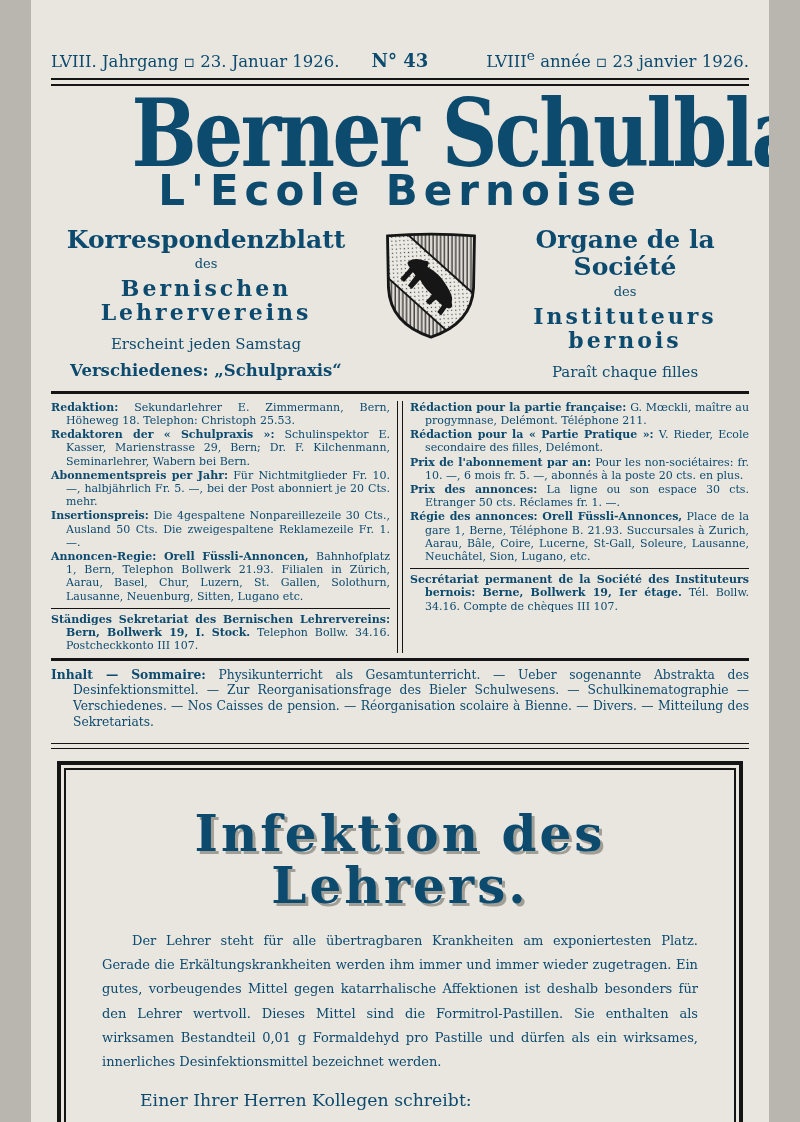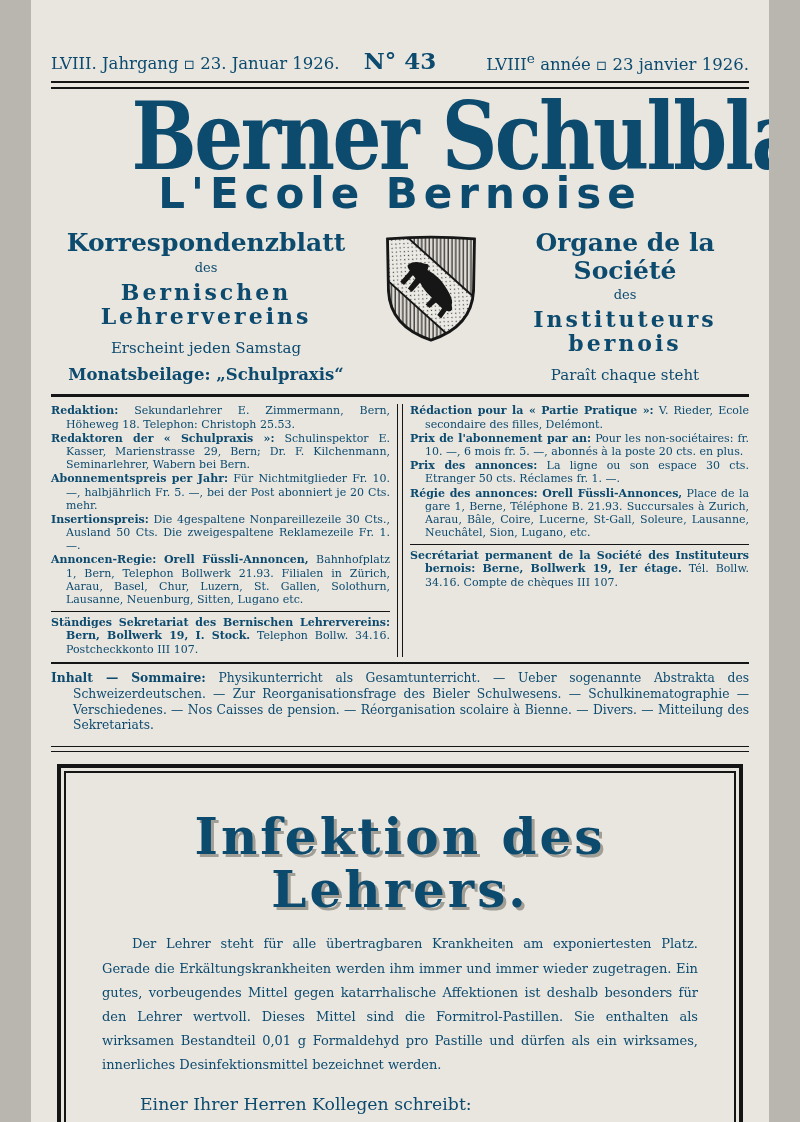--- a/index.html
+++ b/index.html
@@ -4,21 +4,21 @@
 <style>
   html,body{margin:0;padding:0;background:#b9b6b0;}
   .page{
     width:738px;height:1122px;background:#e9e6e0;margin:0 auto;
     font-family:"DejaVu Serif","Liberation Serif",serif;color:#0c4a6e;
     position:relative;overflow:hidden;box-sizing:border-box;padding:17px 20px;
   }
   
   .masthead{display:flex;justify-content:space-between;align-items:baseline;padding-top:30px;font-size:16.5px;}
   .masthead .mh-left{width:42%;}
-  .masthead .mh-center{width:16%;text-align:center;font-weight:bold;font-size:23px;}
+  .masthead .mh-center{width:16%;text-align:center;font-weight:bold;font-size:18px;}
   .masthead .mh-right{width:42%;text-align:right;}
   .rule-double-top{margin-top:7px;height:4px;border-top:2px solid #151515;border-bottom:2px solid #151515;}
   
   .title-de{text-align:center;margin-top:0;line-height:1;}
   .title-de span{display:inline-block;font-size:94px;font-weight:bold;letter-spacing:-3px;transform:scaleX(0.82);transform-origin:center;white-space:nowrap;}
   .title-fr{text-align:center;margin-top:-10px;font-family:"DejaVu Sans","Liberation Sans",sans-serif;font-weight:bold;font-size:42px;letter-spacing:6px;line-height:1;}
   
   .band{display:flex;margin-top:12px;align-items:flex-start;}
   .panel{text-align:center;padding-top:2px;}
   .panel-left{width:310px;}
@@ -65,21 +65,21 @@
 
   <div class="title-de"><span>Berner Schulblatt</span></div>
   <div class="title-fr">L'Ecole Bernoise</div>
 
   <div class="band">
     <div class="panel panel-left">
       <div class="p-title">Korrespondenzblatt</div>
       <div class="p-des">des</div>
       <div class="p-org">Bernischen Lehrervereins</div>
       <div class="p-sched">Erscheint jeden Samstag</div>
-      <div class="p-supp">Monatsbeilage: „Schulpraxis“</div>
+      <div class="p-supp">Verschiedenes: „Schulpraxis“</div>
     </div>
     <div class="emblem-wrap">
       <svg width="104" height="118" viewBox="0 0 110 122">
         <defs>
           <clipPath id="shieldClip">
               <path d="M9,7 Q55,3 101,7 L100,62 Q98,100 55,114 Q12,100 10,62 Z"></path>
             </clipPath>
           <pattern id="hatch" width="4" height="4" patternUnits="userSpaceOnUse">
             <rect width="4" height="4" fill="#dedbd4"></rect>
             <line x1="1.2" y1="0" x2="1.2" y2="4" stroke="#2a2a2a" stroke-width="1.3"></line>
@@ -99,50 +99,51 @@
             </g>
           </g>
         </g>
         <path d="M9,7 Q55,3 101,7 L100,62 Q98,100 55,114 Q12,100 10,62 Z" fill="none" stroke="#161616" stroke-width="3"></path>
       </svg>
     </div>
     <div class="panel panel-right">
       <div class="p-title">Organe de la Société</div>
       <div class="p-des">des</div>
       <div class="p-org">Instituteurs bernois</div>
-      <div class="p-sched">Paraît chaque steht</div>
+      <div class="p-sched">Paraît chaque filles</div>
     </div>
   </div>
 
   <div class="rule-thick"></div>
 
   <div class="imprint">
     <div class="imp-col">
       <p class="imp"><span class="lbl">Redaktion:</span> <span>Sekundarlehrer E. Zimmermann, Bern, Höheweg 18. Telephon: Christoph 25.53.</span></p>
       <p class="imp"><span class="lbl">Redaktoren der « Schulpraxis »:</span> <span>Schulinspektor E. Kasser, Marienstrasse 29, Bern; Dr. F. Kilchenmann, Seminarlehrer, Wabern bei Bern.</span></p>
       <p class="imp"><span class="lbl">Abonnementspreis per Jahr:</span> <span>Für Nichtmitglieder Fr. 10. —, halbjährlich Fr. 5. —, bei der Post abonniert je 20 Cts. mehr.</span></p>
       <p class="imp"><span class="lbl">Insertionspreis:</span> <span>Die 4gespaltene Nonpareillezeile 30 Cts., Ausland 50 Cts. Die zweigespaltene Reklamezeile Fr. 1. —.</span></p>
       <p class="imp"><span class="lbl">Annoncen-Regie: Orell Füssli-Annoncen,</span> <span>Bahnhofplatz 1, Bern, Telephon Bollwerk 21.93. Filialen in Zürich, Aarau, Basel, Chur, Luzern, St. Gallen, Solothurn, Lausanne, Neuenburg, Sitten, Lugano etc.</span></p>
       <div class="col-rule"></div>
       <p class="imp"><span class="lbl">Ständiges Sekretariat des Bernischen Lehrervereins: Bern, Bollwerk 19, I. Stock.</span> <span>Telephon Bollw. 34.16. Postcheckkonto III 107.</span></p>
     </div>
     <div class="imp-divider"></div>
     <div class="imp-col">
+      <p class="imp"><span class="lbl">Rédaction pour la partie française:</span> <span>G. Mœckli, maître au progymnase, Delémont. Téléphone 211.</span></p>
       <p class="imp"><span class="lbl">Rédaction pour la « Partie Pratique »:</span> <span>V. Rieder, Ecole secondaire des filles, Delémont.</span></p>
       <p class="imp"><span class="lbl">Prix de l'abonnement par an:</span> <span>Pour les non-sociétaires: fr. 10. —, 6 mois fr. 5. —, abonnés à la poste 20 cts. en plus.</span></p>
       <p class="imp"><span class="lbl">Prix des annonces:</span> <span>La ligne ou son espace 30 cts. Etranger 50 cts. Réclames fr. 1. —.</span></p>
       <p class="imp"><span class="lbl">Régie des annonces: Orell Füssli-Annonces,</span> <span>Place de la gare 1, Berne, Téléphone B. 21.93. Succursales à Zurich, Aarau, Bâle, Coire, Lucerne, St-Gall, Soleure, Lausanne, Neuchâtel, Sion, Lugano, etc.</span></p>
       <div class="col-rule"></div>
       <p class="imp"><span class="lbl">Secrétariat permanent de la Société des Instituteurs bernois: Berne, Bollwerk 19, Ier étage.</span> <span>Tél. Bollw. 34.16. Compte de chèques III 107.</span></p>
     </div>
   </div>
 
   <div class="rule-thin-full"></div>
 
-  <p class="contents"><span class="lbl">Inhalt — Sommaire:</span> <span>Physikunterricht als Gesamtunterricht. — Ueber sogenannte Abstrakta des Schweizerdeutschen. — Zur Reorganisationsfrage des Bieler Schulwesens. — Schulkinematographie — Verschiedenes. — Nos Caisses de pension. — Réorganisation scolaire à Bienne. — Divers. — Mitteilung des Sekretariats.</span></p>
+  <p class="contents"><span class="lbl">Inhalt — Sommaire:</span> <span>Physikunterricht als Gesamtunterricht. — Ueber sogenannte Abstrakta des Desinfektionsmittel. — Zur Reorganisationsfrage des Bieler Schulwesens. — Schulkinematographie — Verschiedenes. — Nos Caisses de pension. — Réorganisation scolaire à Bienne. — Divers. — Mitteilung des Sekretariats.</span></p>
 
   <div class="rule-double-small"></div>
 
   <div class="ad-outer">
     <div class="ad-inner">
       <div class="ad-headline">Infektion des Lehrers.</div>
       <p class="ad-body">Der Lehrer steht für alle übertragbaren Krankheiten am exponiertesten Platz. Gerade die Erkältungskrankheiten werden ihm immer und immer wieder zugetragen. Ein gutes, vorbeugendes Mittel gegen katarrhalische Affektionen ist deshalb besonders für den Lehrer wertvoll. Dieses Mittel sind die Formitrol-Pastillen. Sie enthalten als wirksamen Bestandteil 0,01 g Formaldehyd pro Pastille und dürfen als ein wirksames, innerliches Desinfektionsmittel bezeichnet werden.</p>
       <p class="ad-intro">Einer Ihrer Herren Kollegen schreibt:</p>
       <p class="ad-quote">« Ihre Formitrol-Pastillen sind besonders mir als Lehrer unentbehrlich geworden.</p>
 

